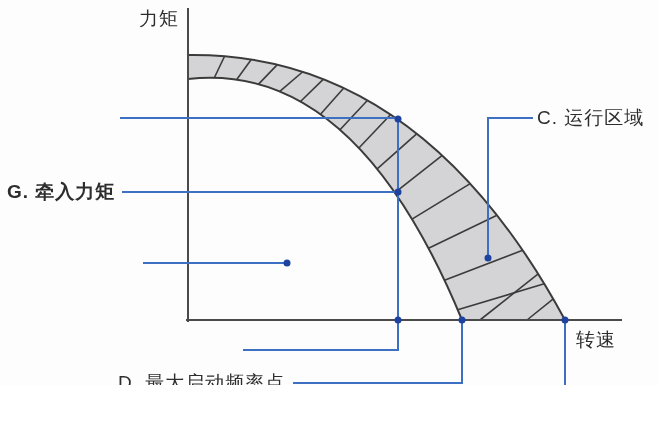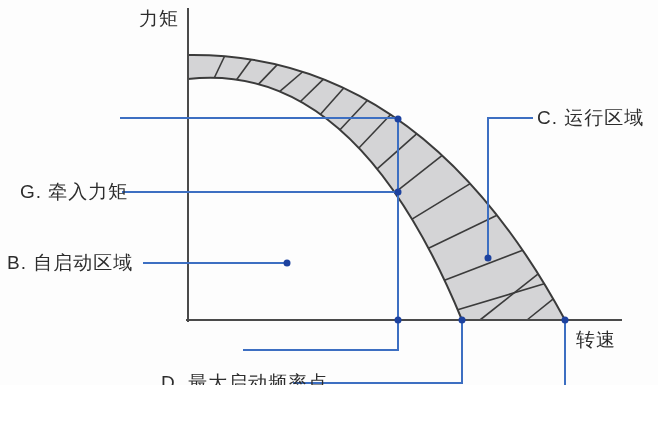--- a/index.html
+++ b/index.html
@@ -70,19 +70,18 @@
       <circle cx="462" cy="320" r="3.5"></circle>
       <circle cx="565" cy="320" r="3.5"></circle>
       <circle cx="287" cy="263" r="3.5"></circle>
       <circle cx="488" cy="258" r="3.5"></circle>
     </g>
   </svg>
 
   <div class="lbl" style="left:139px;top:8px;">力矩</div>
   <div class="lbl" style="left:576px;top:329px;">转速</div>
 
-  <div class="lbl" style="left:20px;top:181px;">G. 牵入力矩</div>
-  <div class="lbl" style="left:7px;top:252px;">B. 自启动区域</div>
+  <div class="lbl" style="left:7px;top:181px;font-weight:bold;">G. 牵入力矩</div>
   <div class="lbl" style="left:537px;top:107px;text-align:right;">C. 运行区域</div>
 
-  <div class="lbl" style="left:118px;top:372px;margin-left:43px;">D. 最大启动频率点</div>
+  <div class="lbl" style="left:118px;top:372px;">D. 最大启动频率点</div>
 
 </div>
 
 </body></html>

